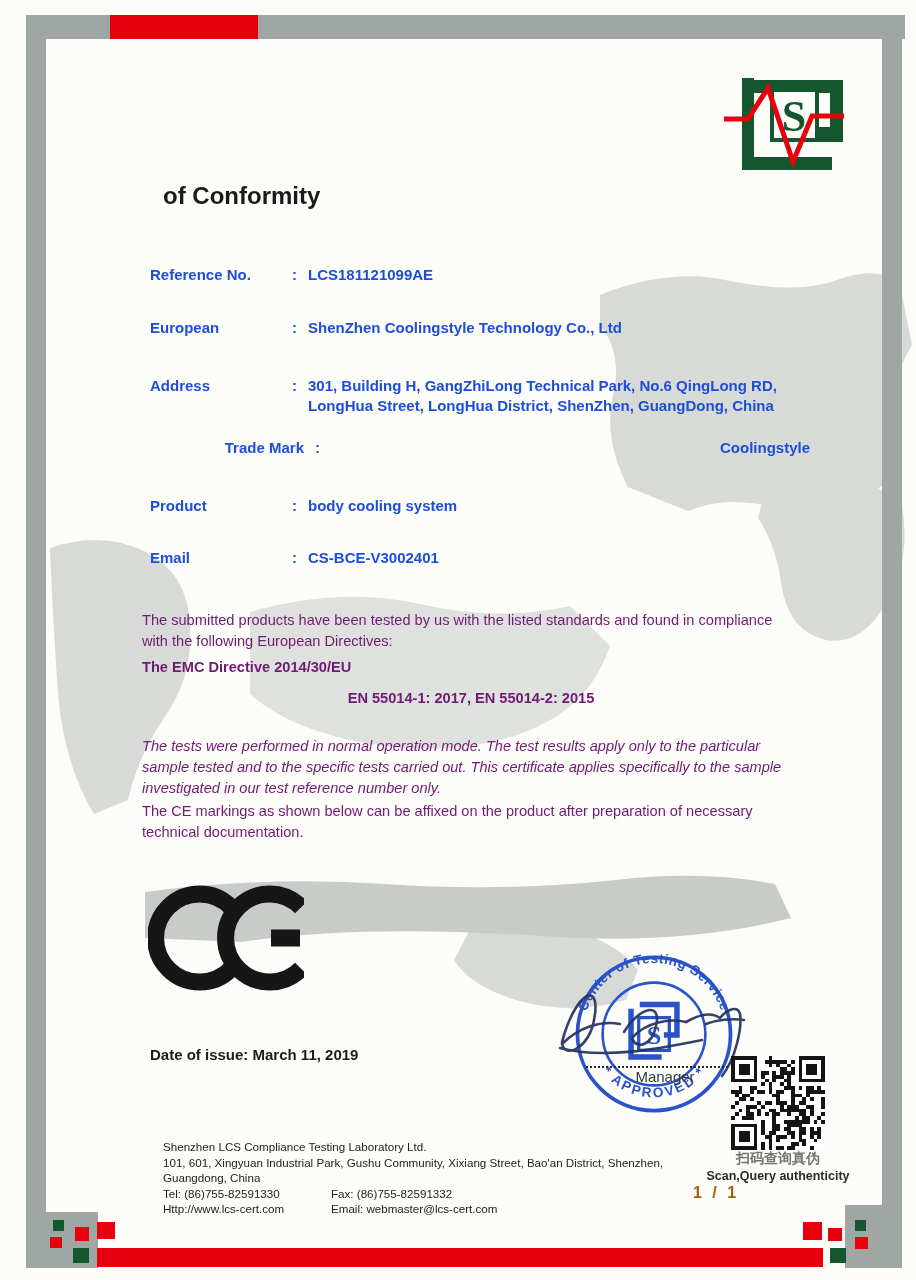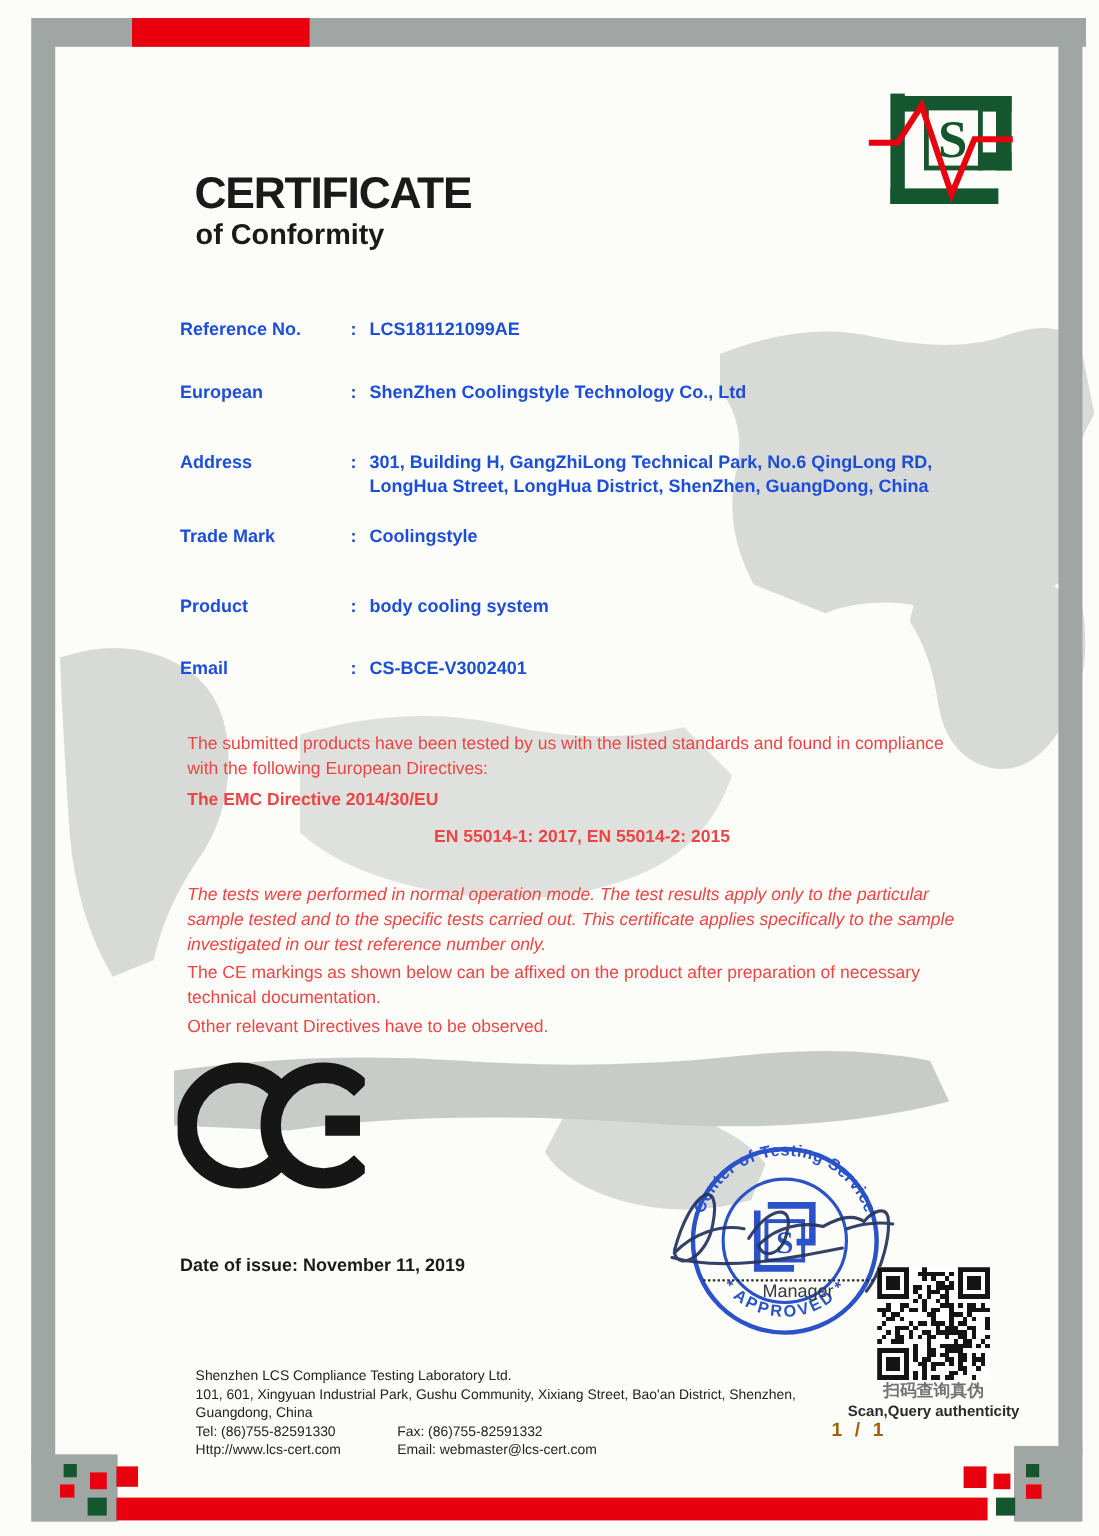--- a/index.html
+++ b/index.html
@@ -26,21 +26,21 @@
   .content{position:absolute;left:0;top:0;width:916px;height:1280px;z-index:4;}
   .abs{position:absolute;}
   .title{left:162px;top:140px;font-size:37px;font-weight:bold;letter-spacing:-1px;color:#1a1a1a;}
   .subtitle{left:163px;top:182px;font-size:24px;font-weight:bold;color:#1a1a1a;}
 
   .field{left:150px;width:660px;font-size:15px;font-weight:bold;color:#1d4ed8;line-height:20px;}
   .flabel{display:inline-block;width:142px;vertical-align:top;}
   .fcolon{display:inline-block;width:16px;vertical-align:top;}
   .fvalue{display:inline-block;width:490px;vertical-align:top;}
 
-  .para{left:156px;width:658px;font-size:14.6px;color:#ef4444;line-height:21px;}
+  .para{left:142px;width:658px;font-size:14.6px;color:#701a75;line-height:21px;}
   .parab{font-weight:bold;}
 
   .date-line{left:150px;top:1046px;font-size:15px;font-weight:bold;color:#1c1c1c;}
 
   .stamp-wrap{left:572px;top:952px;width:164px;height:164px;}
   .sig-wrap{left:540px;top:960px;width:240px;height:140px;pointer-events:none;}
   .dotline{left:586px;top:1046px;width:142px;height:20px;border-bottom:2.5px dotted #2a2a2a;}
   .manager{left:600px;top:1068px;width:130px;text-align:center;font-size:15px;color:#333a3e;}
 
   .qr-box{left:731px;top:1056px;width:94px;height:94px;background:#fff;}
@@ -94,58 +94,56 @@
         <rect x="20" y="85" width="90" height="13"></rect>
         <rect x="31" y="8" width="90" height="13"></rect>
         <rect x="108" y="8" width="13" height="62"></rect>
         <rect x="93" y="55" width="28" height="15"></rect>
       </g>
       <rect x="50" y="18" width="45" height="50" fill="#fcfcf8" stroke="#14572f" stroke-width="4"></rect>
       <text x="72" y="59" font-size="44" font-weight="bold" fill="#14572f" text-anchor="middle" font-family="Liberation Serif, serif">S</text>
       <polyline points="2,47 26,47 46,16 71,90 90,44 122,44" fill="none" stroke="#e8000f" stroke-width="5"></polyline>
     </svg>
 
-    <div class="abs title">CERTIFICATE</div>
     <div class="abs subtitle">of Conformity</div>
 
     <div class="abs field" style="top:265px;">
       <span class="flabel">Reference No.</span><span class="fcolon">:</span><span class="fvalue">LCS181121099AE</span>
     </div>
     <div class="abs field" style="top:318px;">
       <span class="flabel">European</span><span class="fcolon">:</span><span class="fvalue">ShenZhen Coolingstyle Technology Co., Ltd</span>
     </div>
     <div class="abs field" style="top:376px;">
       <span class="flabel">Address</span><span class="fcolon">:</span><span class="fvalue">301, Building H, GangZhiLong Technical Park, No.6 QingLong RD, LongHua Street, LongHua District, ShenZhen, GuangDong, China</span>
     </div>
-    <div class="abs field" style="top:438px;">
+    <div class="abs field" style="top:438px;text-align:right;">
       <span class="flabel">Trade Mark</span><span class="fcolon">:</span><span class="fvalue">Coolingstyle</span>
     </div>
     <div class="abs field" style="top:496px;">
       <span class="flabel">Product</span><span class="fcolon">:</span><span class="fvalue">body cooling system</span>
     </div>
     <div class="abs field" style="top:548px;">
       <span class="flabel">Email</span><span class="fcolon">:</span><span class="fvalue">CS-BCE-V3002401</span>
     </div>
 
     <div class="abs para" style="top:610px;">The submitted products have been tested by us with the listed standards and found in compliance with the following European Directives:</div>
     <div class="abs para parab" style="top:657px;">The EMC Directive 2014/30/EU</div>
     <div class="abs para parab" style="top:688px;text-align:center;">EN 55014-1: 2017, EN 55014-2: 2015</div>
     <div class="abs para" style="top:736px;font-style:italic;">The tests were performed in normal operation mode. The test results apply only to the particular sample tested and to the specific tests carried out. This certificate applies specifically to the sample investigated in our test reference number only.</div>
     <div class="abs para" style="top:801px;">The CE markings as shown below can be affixed on the product after preparation of necessary technical documentation.</div>
-    <div class="abs para" style="top:846px;">Other relevant Directives have to be observed.</div>
 
     <svg class="abs" style="left:148px;top:884px;" width="156" height="108" viewBox="0 0 156 108">
       <g fill="none" stroke="#161616" stroke-width="17">
         <path d="M 83.1 23.3 A 44 44 0 1 0 83.1 84.7"></path>
         <path d="M 153.1 23.3 A 44 44 0 1 0 153.1 84.7"></path>
         <path d="M 123 54 L 152 54"></path>
       </g>
     </svg>
 
-    <div class="abs date-line">Date of issue: November 11, 2019</div>
+    <div class="abs date-line">Date of issue: March 11, 2019</div>
 
     <svg class="abs stamp-wrap" width="164" height="164" viewBox="0 0 150 150">
       <defs>
         <path id="arcTop" d="M 10 75 A 65 65 0 0 1 140 75"></path>
         <path id="arcBot" d="M 22 101 A 60 60 0 0 0 128 101"></path>
       </defs>
       <circle cx="75" cy="75" r="70" fill="none" stroke="#2a52c9" stroke-width="3.4"></circle>
       <circle cx="75" cy="75" r="47" fill="none" stroke="#2a52c9" stroke-width="2.4"></circle>
       <text font-size="12.5" font-weight="bold" fill="#2a52c9" letter-spacing="0.5">
         <textPath href="#arcTop" startOffset="50%" text-anchor="middle">Center of Testing Service</textPath>

